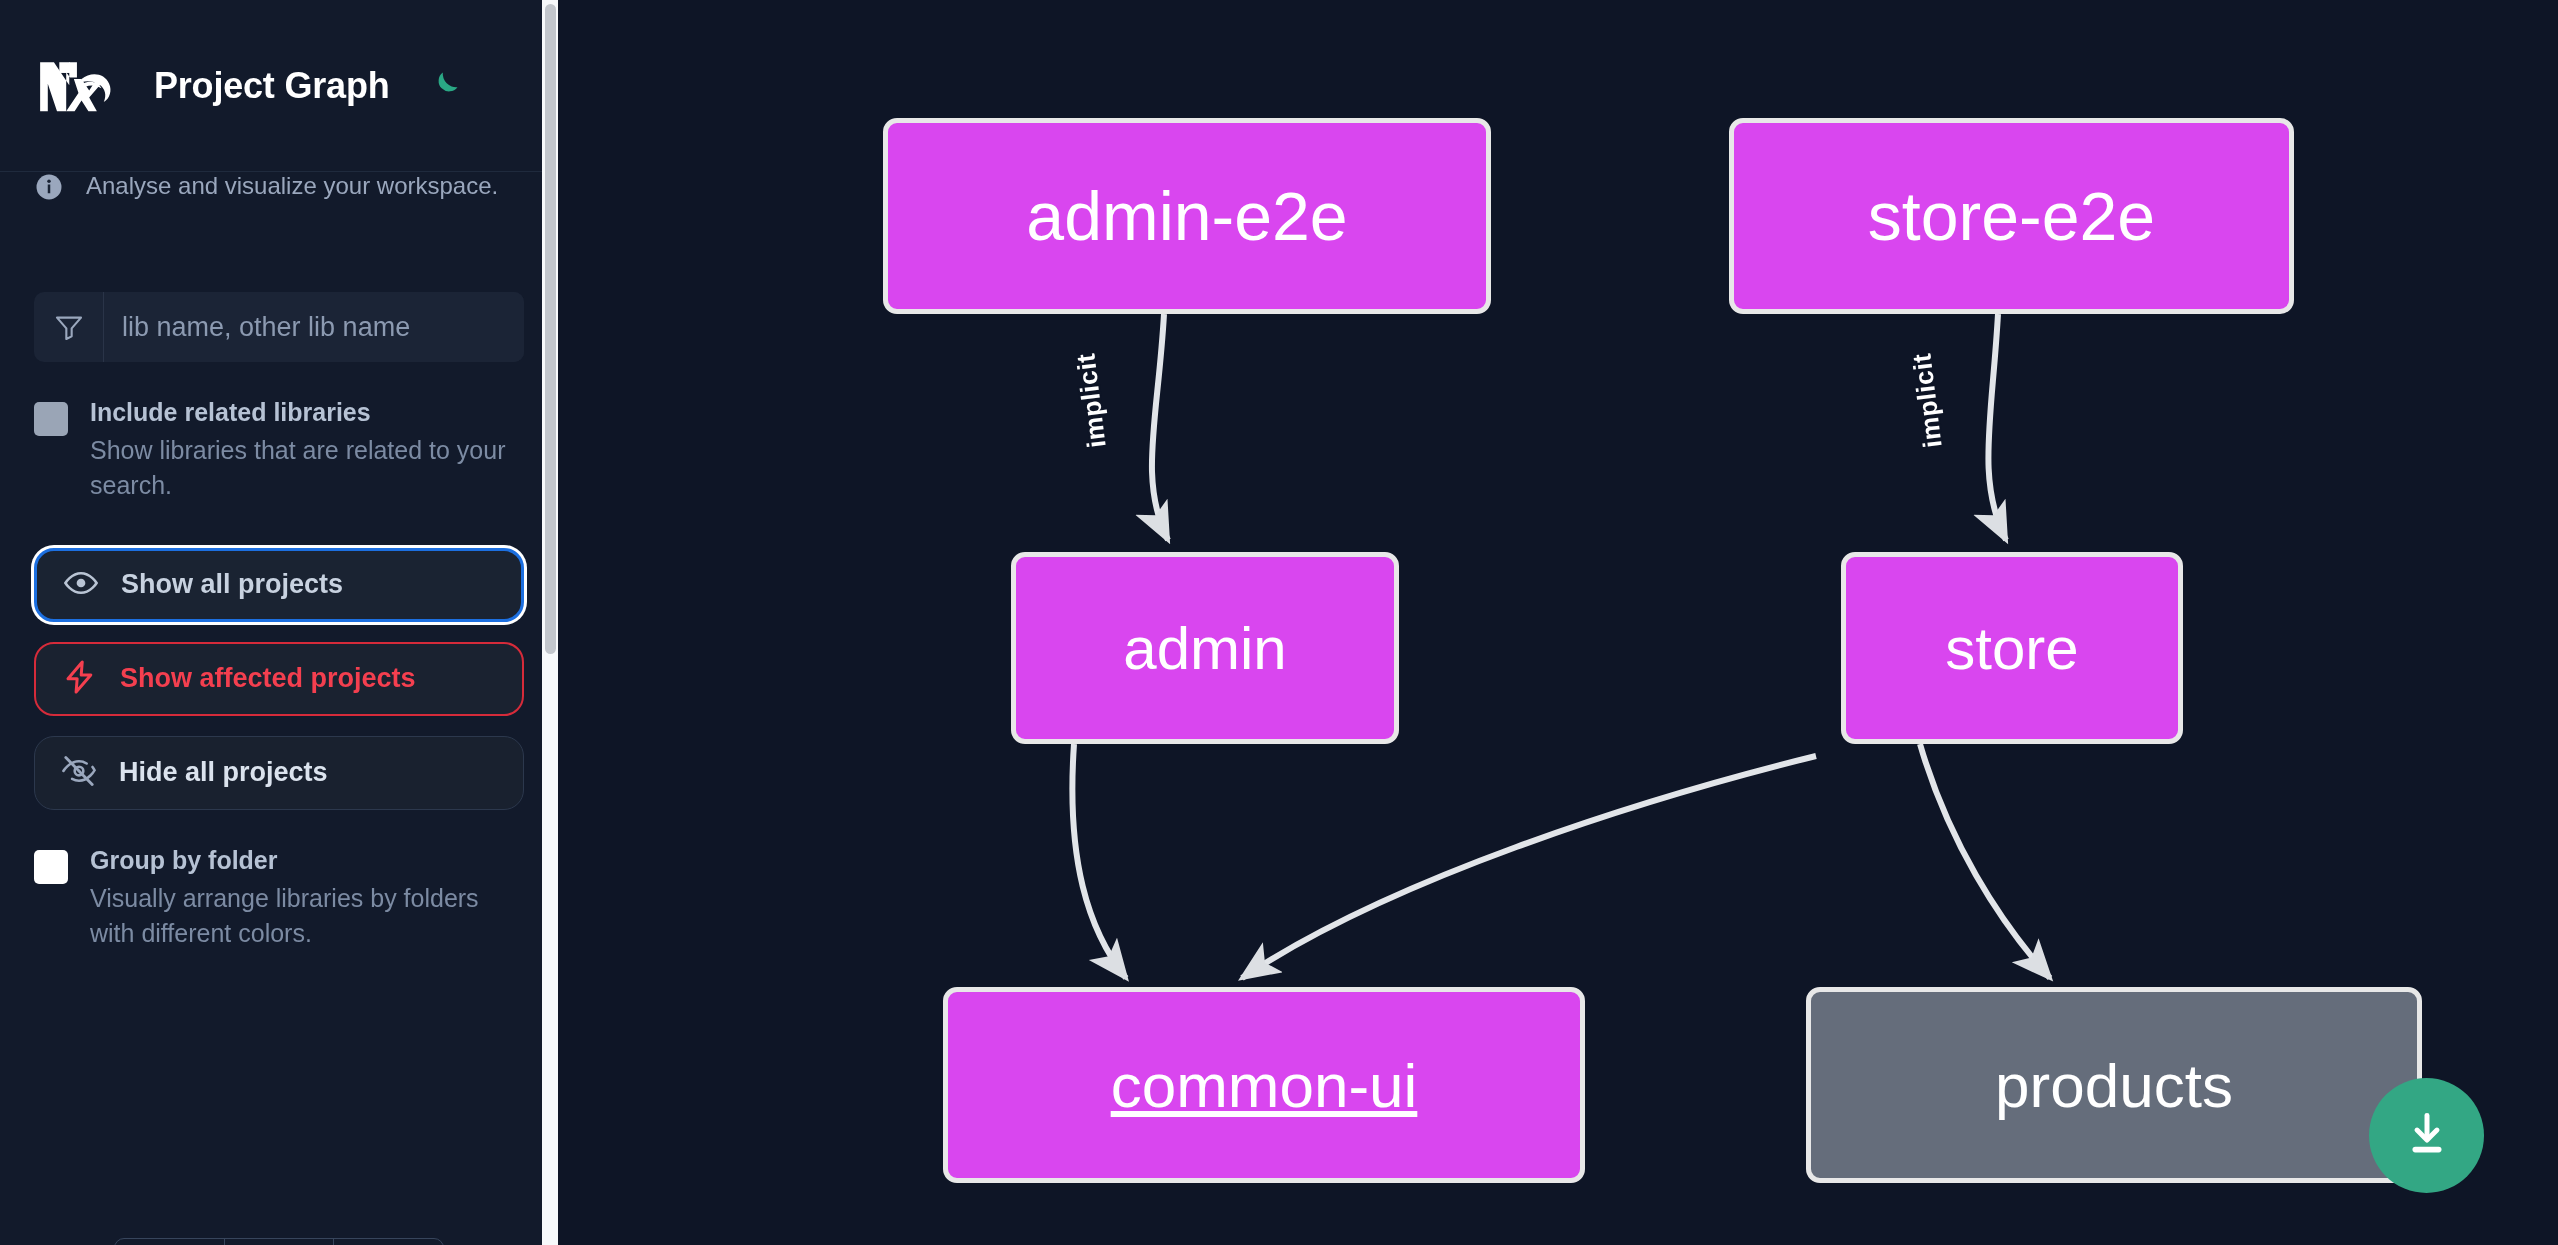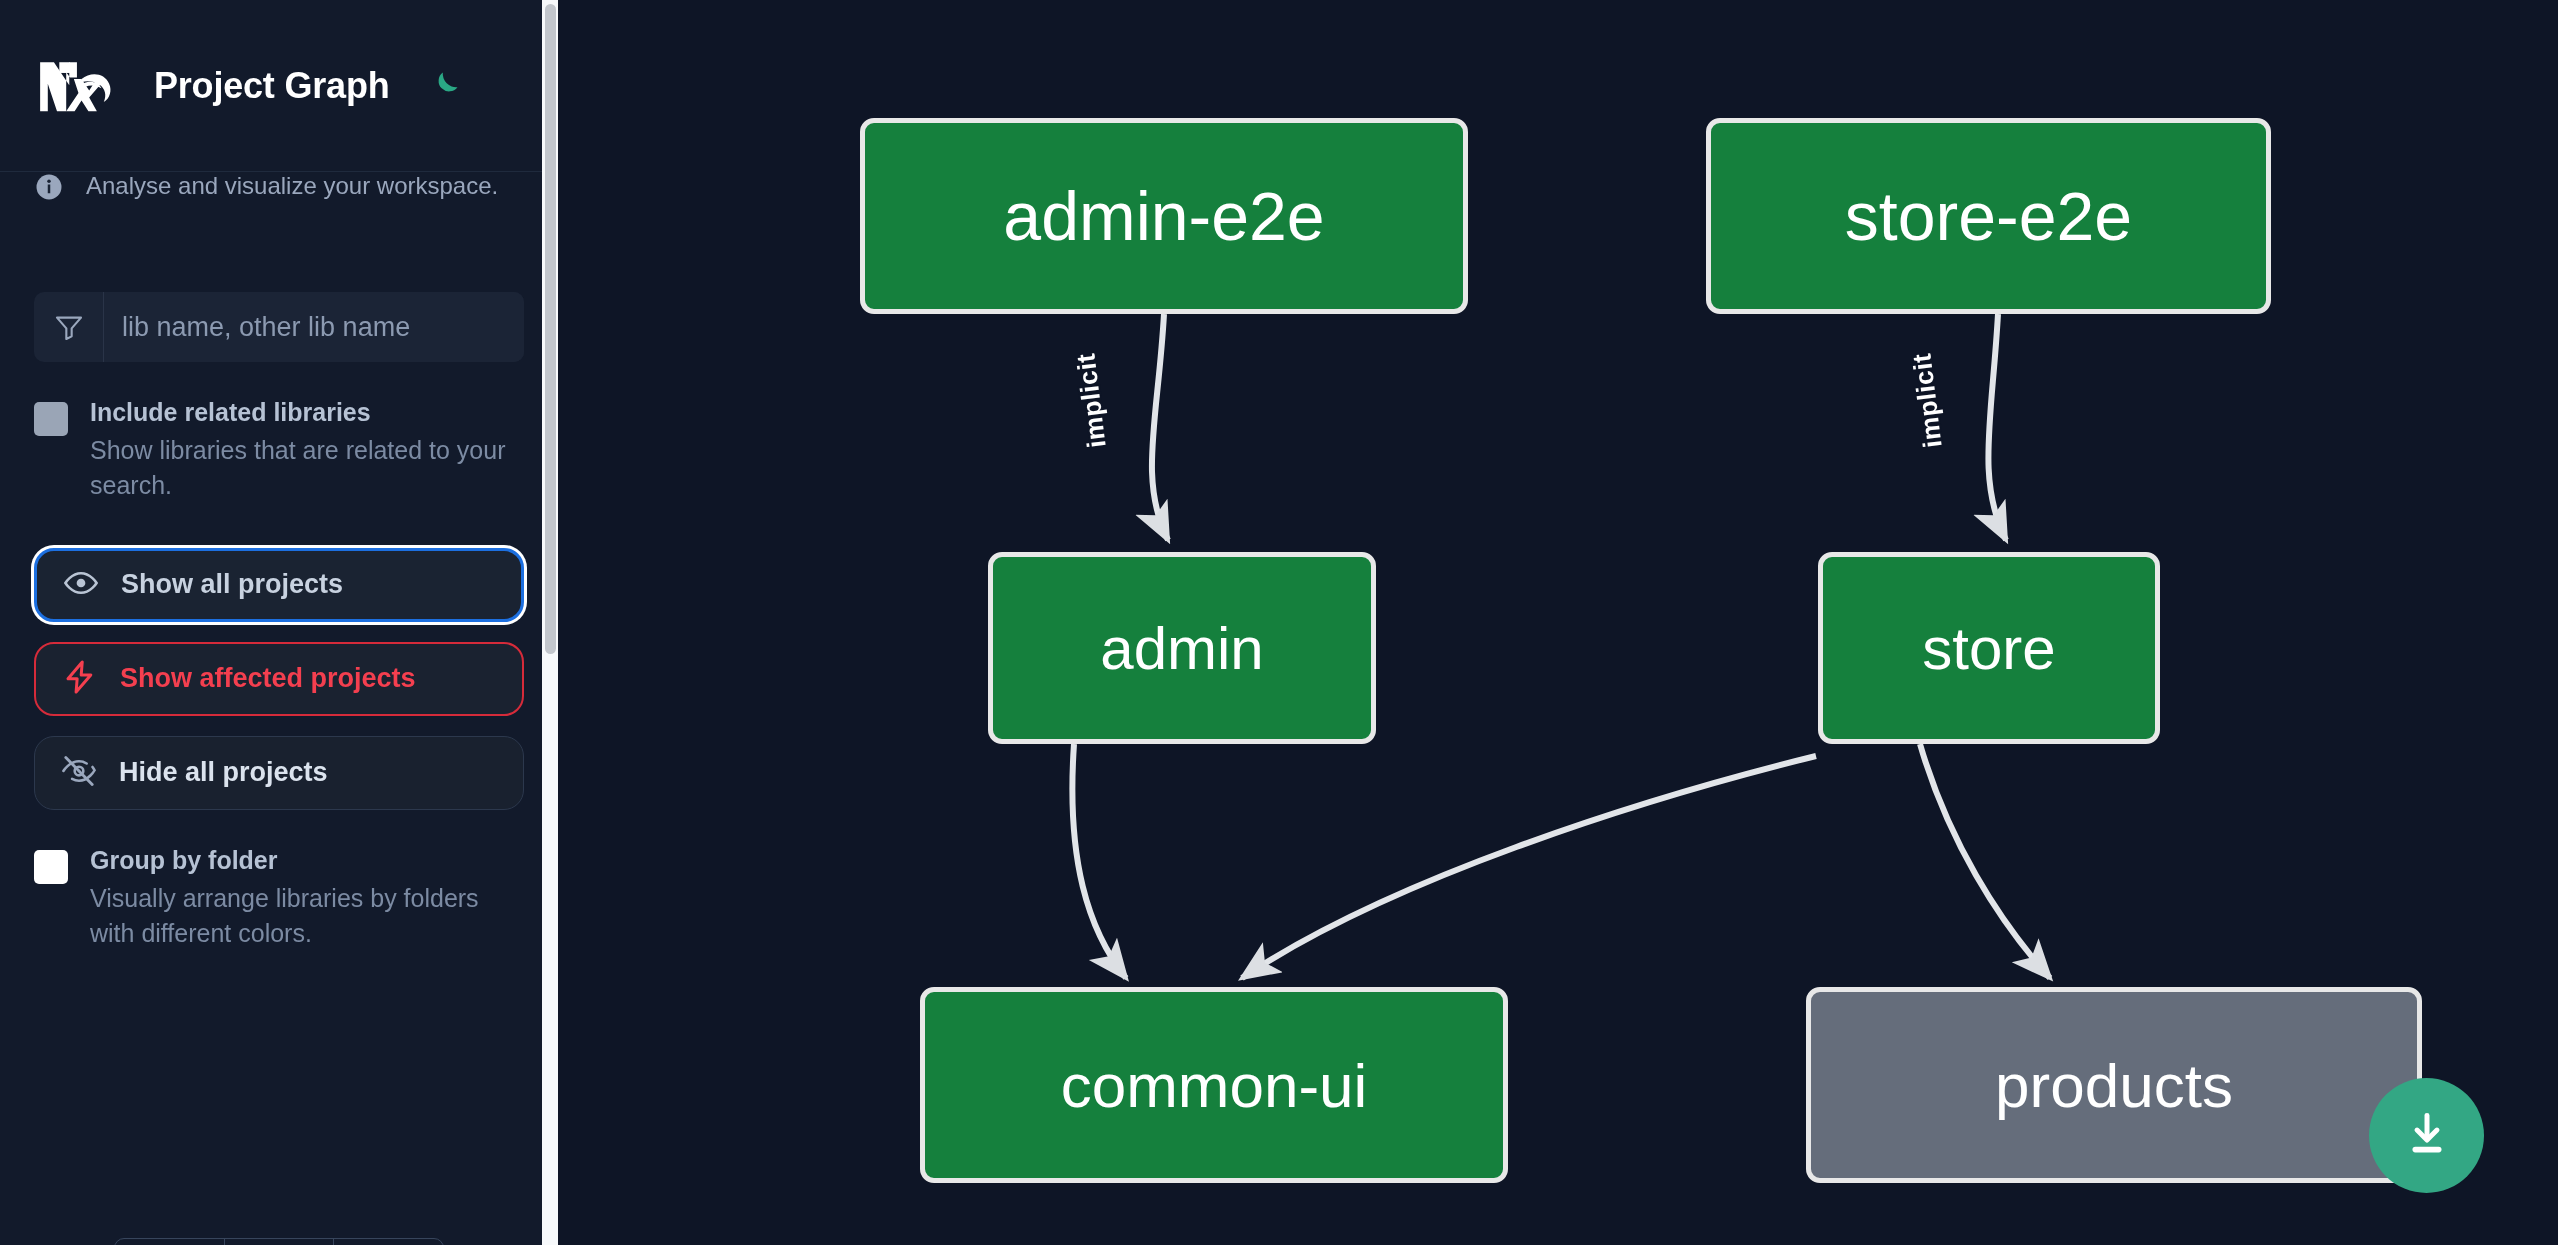--- a/index.html
+++ b/index.html
@@ -177,21 +177,21 @@
     position: absolute;
     border-radius: 14px;
     border: 5px solid #e8e8e8;
     display: flex; align-items: center; justify-content: center;
     color: #ffffff;
     font-family: "Liberation Sans", sans-serif;
     white-space: nowrap;
     cursor: pointer;
     z-index: 3;
   }
-  .node.pink { background: #15803d; }
+  .node.pink { background: #d946ef; margin-left: 23px; }
   .node.grey { background: #656d7b; }
 
   .edge-label {
     position: absolute;
     color: #ffffff;
     font-size: 26px;
     font-weight: 700;
     letter-spacing: 0.5px;
     transform-origin: center center;
     z-index: 4;
@@ -348,21 +348,21 @@
     </div>
 
     <div class="node pink" style="left:430px; top:552px; width:388px; height:192px; font-size:60px;">
       <span>admin</span>
     </div>
 
     <div class="node pink" style="left:1260px; top:552px; width:342px; height:192px; font-size:60px;">
       <span>store</span>
     </div>
 
-    <div class="node pink" style="left:362px; top:987px; width:588px; height:196px; font-size:62px;">
+    <div class="node pink" style="left:362px; top:987px; width:642px; height:196px; font-size:62px;text-decoration:underline;">
       <span>common-ui</span>
     </div>
 
     <div class="node grey" style="left:1248px; top:987px; width:616px; height:196px; font-size:62px;">
       <span>products</span>
     </div>
 
     <div class="edge-label" style="left:486px; top:385px; transform:rotate(-97deg);">implicit</div>
 
     <div class="edge-label" style="left:1322px; top:385px; transform:rotate(-97deg);">implicit</div>

